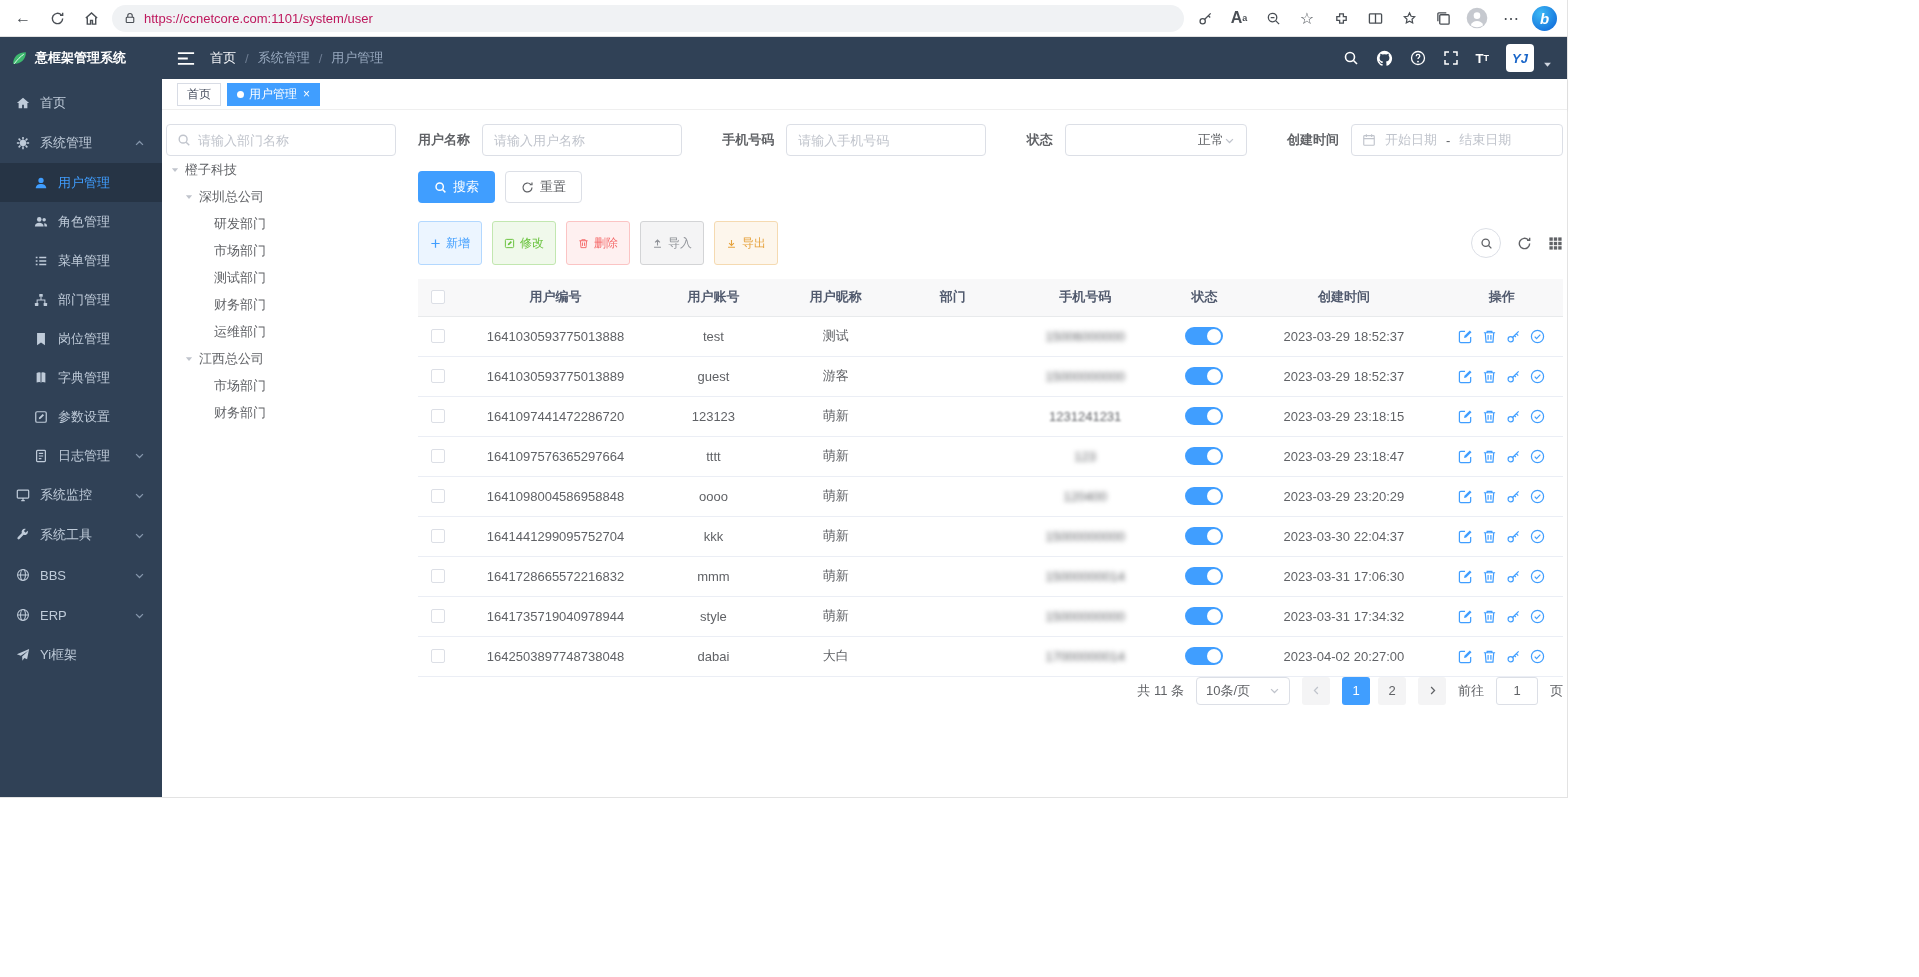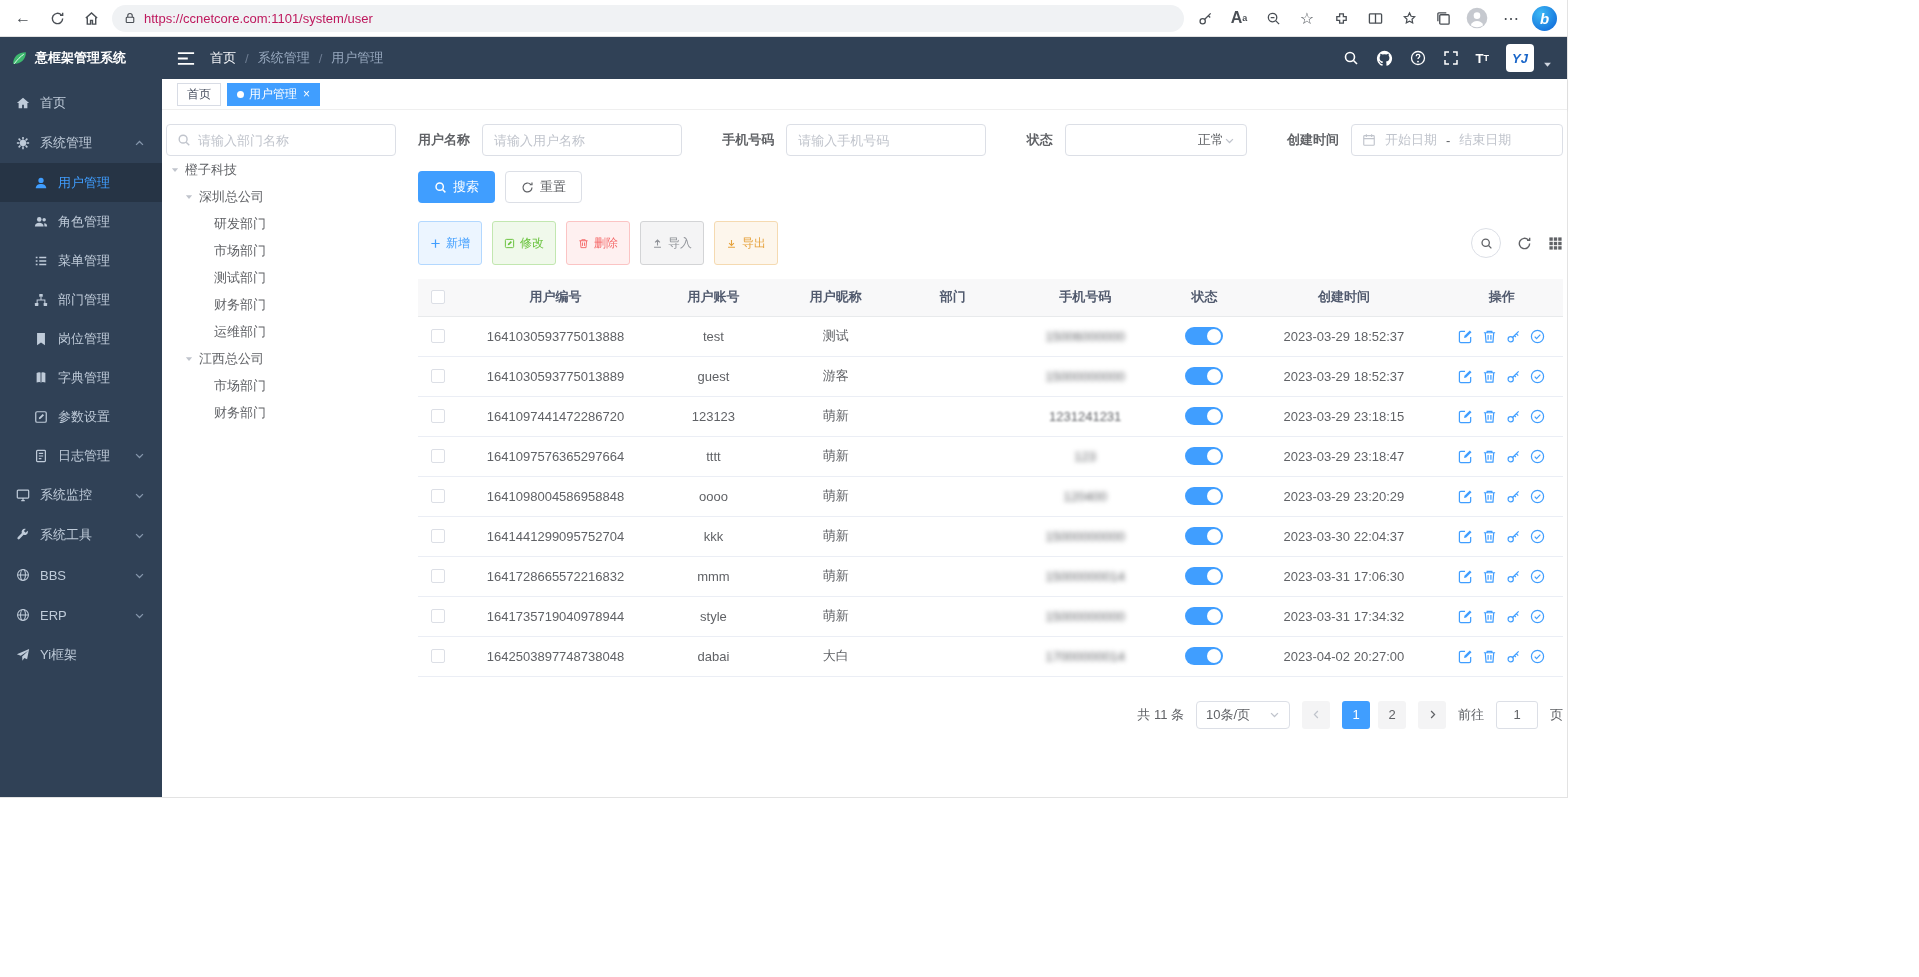--- a/index.html
+++ b/index.html
@@ -87,21 +87,21 @@
   thead th { background: #f8f8f9; color: #515a6e; font-weight: bold; height: 37px; text-align: center; border-bottom: 1px solid #e8eaec; padding: 0 4px; overflow: hidden; white-space: nowrap; }
   tbody td { height: 40px; text-align: center; color: #606266; border-bottom: 1px solid #ebeef5; overflow: hidden; white-space: nowrap; padding: 0 4px; }
   .checkbox { width: 14px; height: 14px; border: 1px solid #dcdfe6; border-radius: 2px; margin: 0 auto; background: #fff; cursor: pointer; }
   .toggle { width: 38px; height: 18px; border-radius: 9px; background: #409eff; position: relative; margin: 0 auto; cursor: pointer; }
   .toggle::after { content: ""; position: absolute; right: 2px; top: 2px; width: 14px; height: 14px; border-radius: 50%; background: #fff; }
   .blur-heavy { filter: blur(2.5px); }
   .blur-light { filter: blur(1px); }
   .ops { display: flex; justify-content: center; gap: 9px; color: #409eff; }
   .op { display: flex; align-items: center; cursor: pointer; }
 
-  .pager { margin-top: 24px; display: flex; align-items: center; justify-content: flex-end; gap: 12px; font-size: 13px; color: #606266; }
+  .pager { display: flex; align-items: center; justify-content: flex-end; gap: 12px; font-size: 13px; color: #606266; }
   .psize { width: 94px; height: 28px; border: 1px solid #dcdfe6; border-radius: 4px; display: flex; align-items: center; justify-content: space-between; padding: 0 9px; cursor: pointer; background: #fff; }
   .pages { display: flex; gap: 8px; }
   .pbtn { min-width: 28px; height: 28px; border-radius: 3px; background: #f4f4f5; color: #606266; display: flex; align-items: center; justify-content: center; cursor: pointer; padding: 0 6px; }
   .pbtn.disabled { color: #c0c4cc; }
   .pbtn.active { background: #409eff; color: #fff; }
   .goto-input { width: 42px; height: 28px; border: 1px solid #dcdfe6; border-radius: 3px; text-align: center; font-size: 13px; color: #606266; outline: none; font-family: inherit; }
 </style>
 </head>
 <body>
 

